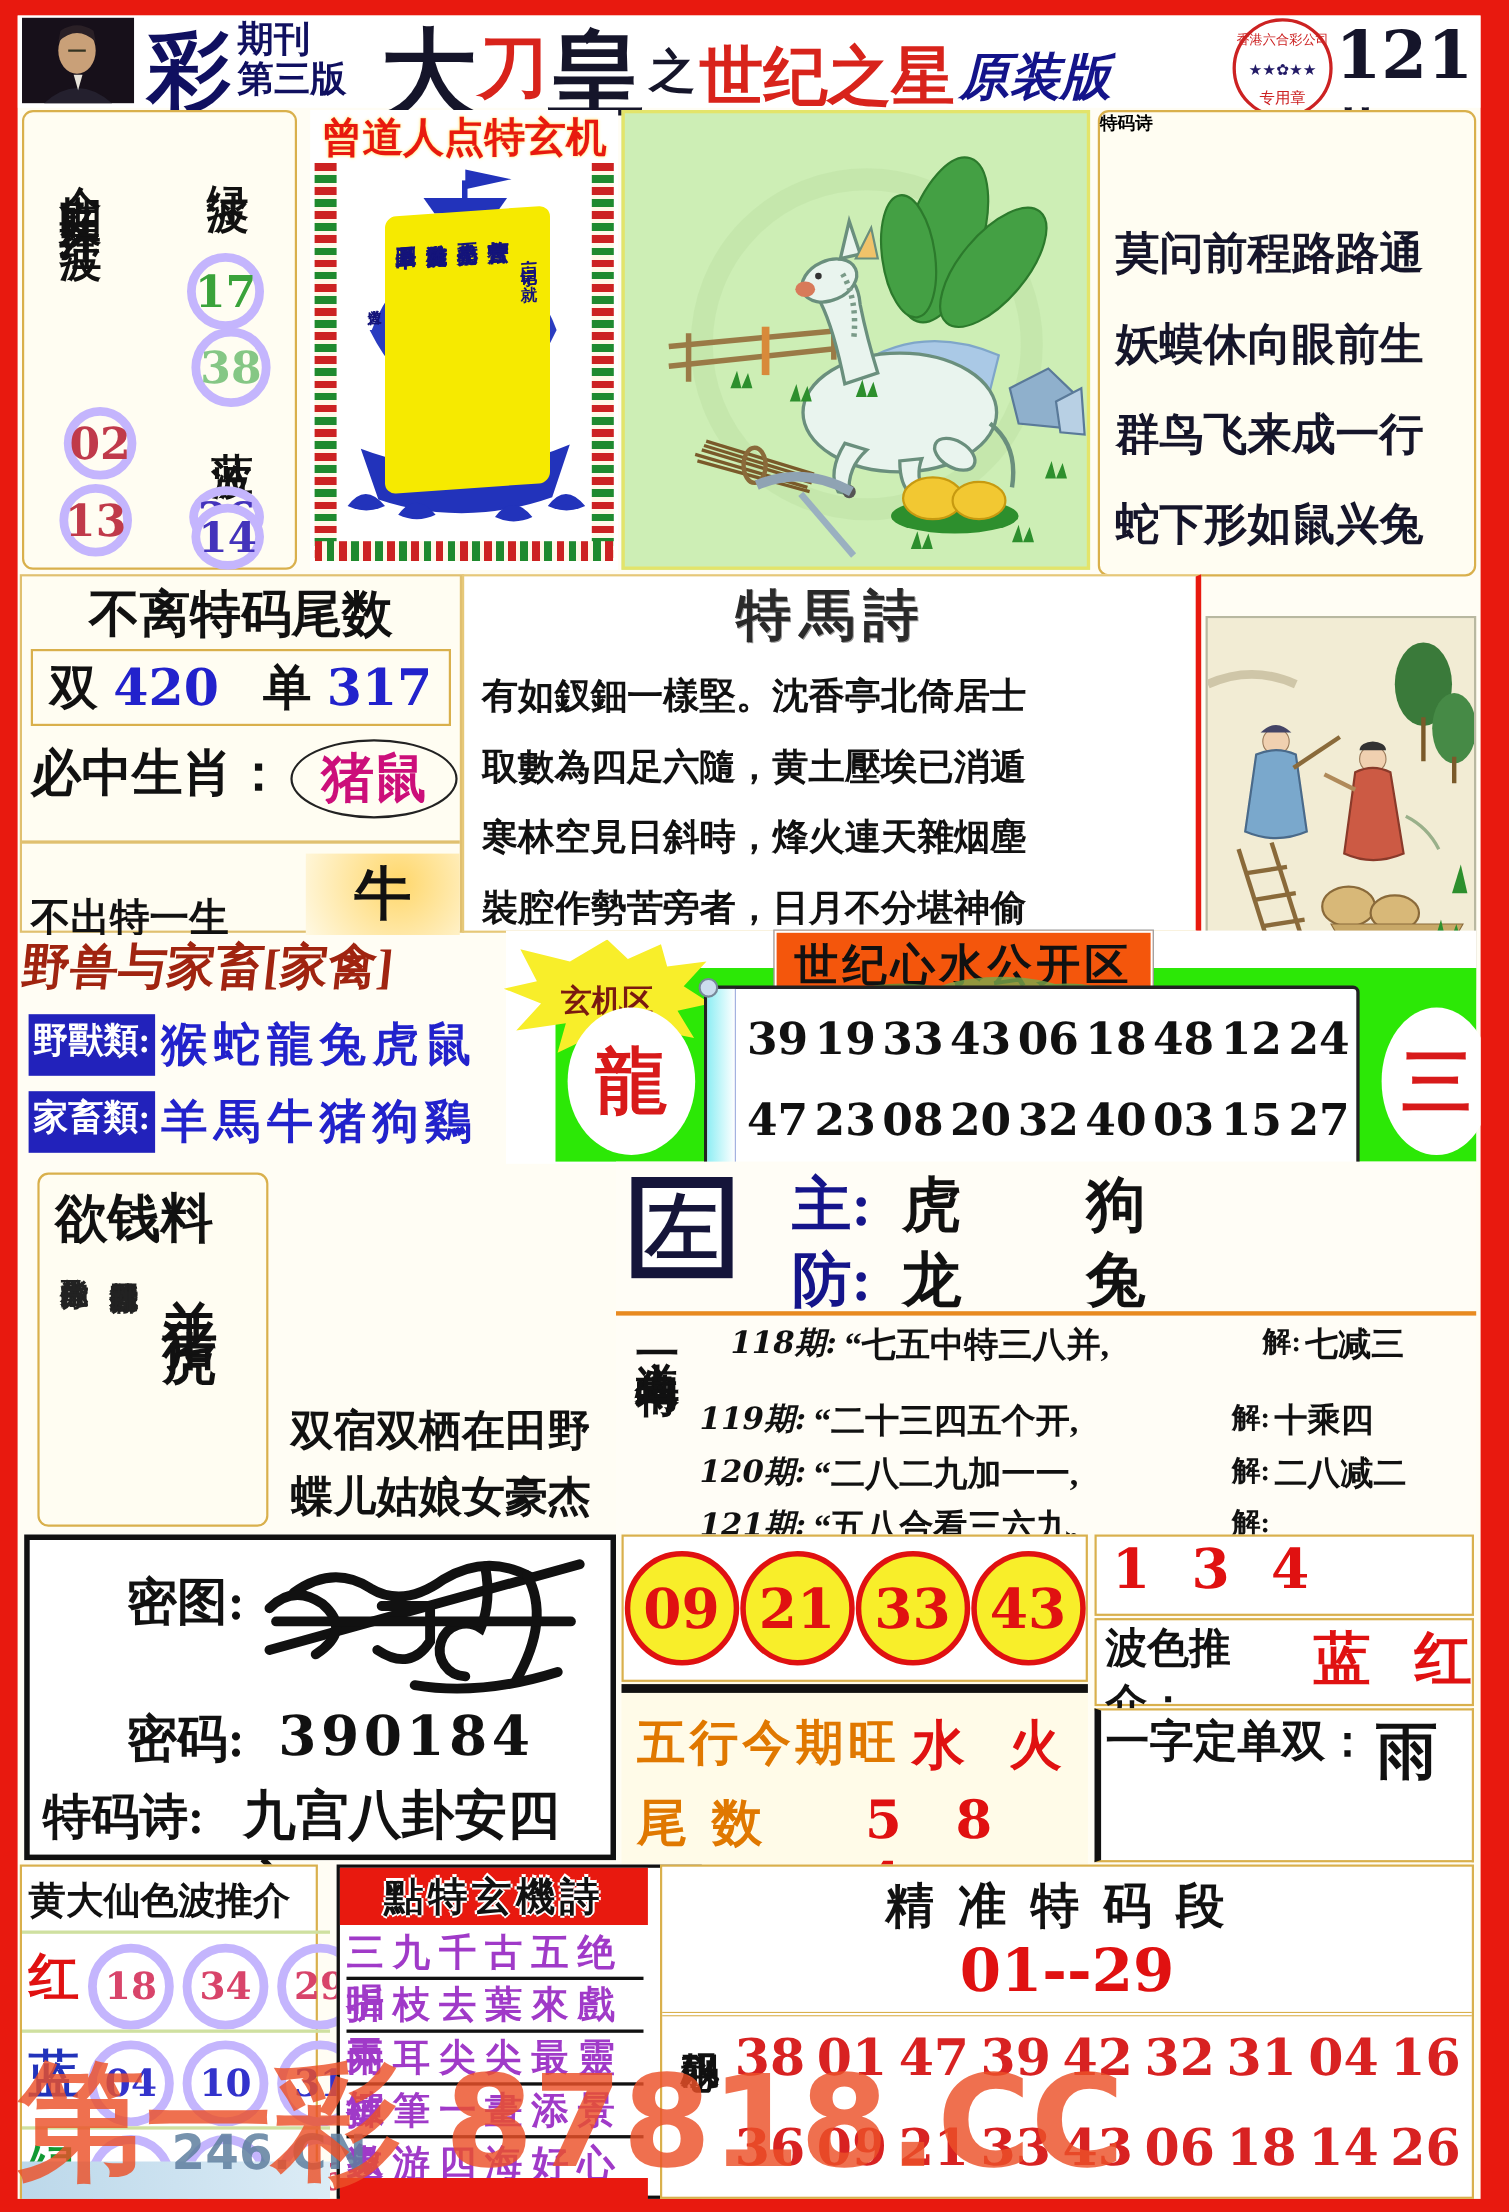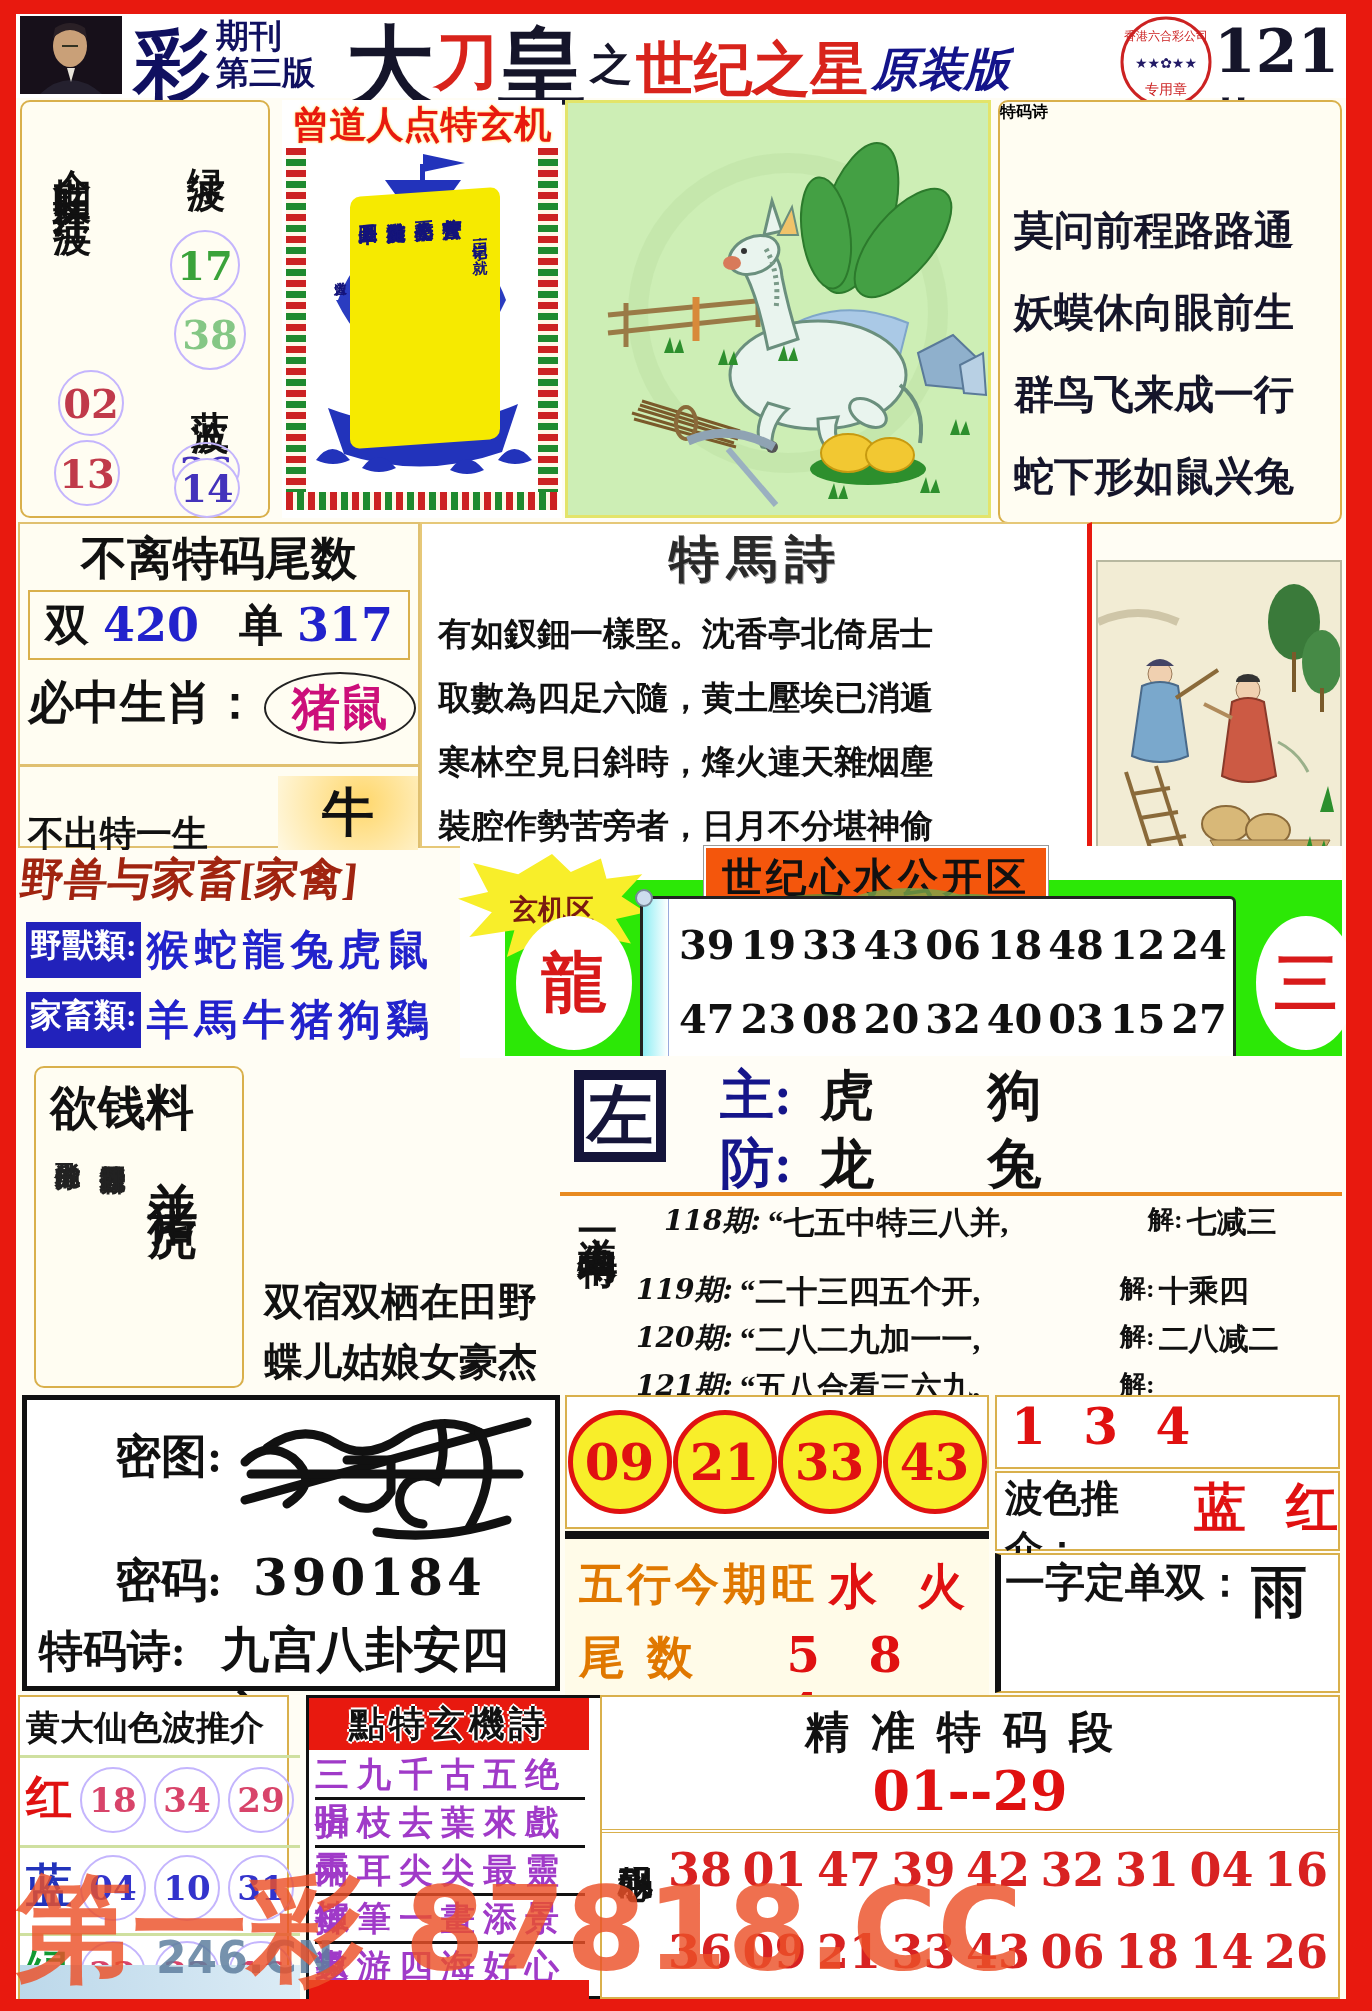--- a/index.html
+++ b/index.html
@@ -3,21 +3,21 @@
 <meta charset="utf-8">
 <style>
   html,body{margin:0;padding:0;background:#fff;}
   #frame{position:relative;width:1372px;height:2011px;background:#e8190f;font-family:"Liberation Serif","DejaVu Serif",serif;overflow:hidden;}
   #sheet{position:absolute;left:16px;top:14px;width:1330px;height:1985px;background:#fffdf4;overflow:hidden;}
   .abs{position:absolute;box-sizing:border-box;}
   .gbox{background:#fffdf2;border:2px solid #d9b04c;border-radius:10px;}
   .vtext{writing-mode:vertical-rl;text-orientation:upright;}
   .serifb{font-family:"Liberation Serif","DejaVu Serif",serif;font-weight:bold;}
   .num{font-family:"DejaVu Serif",serif;font-weight:bold;}
-  .circ{display:inline-flex;align-items:center;justify-content:center;border:2px solid #c4b5fd;border-radius:50%;background:transparent;}
+  .circ{display:inline-flex;align-items:center;justify-content:center;border:8px solid #c4b5fd;border-radius:50%;background:transparent;}
   .burst{display:flex;align-items:center;justify-content:center;
     clip-path:polygon(50% 0,60% 16%,76% 4%,79% 22%,98% 18%,87% 38%,100% 52%,84% 58%,92% 80%,68% 72%,58% 98%,46% 76%,26% 92%,30% 68%,6% 74%,18% 52%,0 40%,16% 34%,8% 8%,32% 18%);}
   .flowerstrip{background:repeating-linear-gradient(180deg,#cc2222 0 7px,#fff8e8 7px 11px,#1f8a2f 11px 18px,#fff8e8 18px 22px);}
   .flowerstripH{background:repeating-linear-gradient(90deg,#cc2222 0 7px,#fff8e8 7px 11px,#1f8a2f 11px 18px,#fff8e8 18px 22px);}
   .rowline{display:flex;}
   .wm{pointer-events:none;z-index:50;}
 </style>
 </head>
 <body>
 

